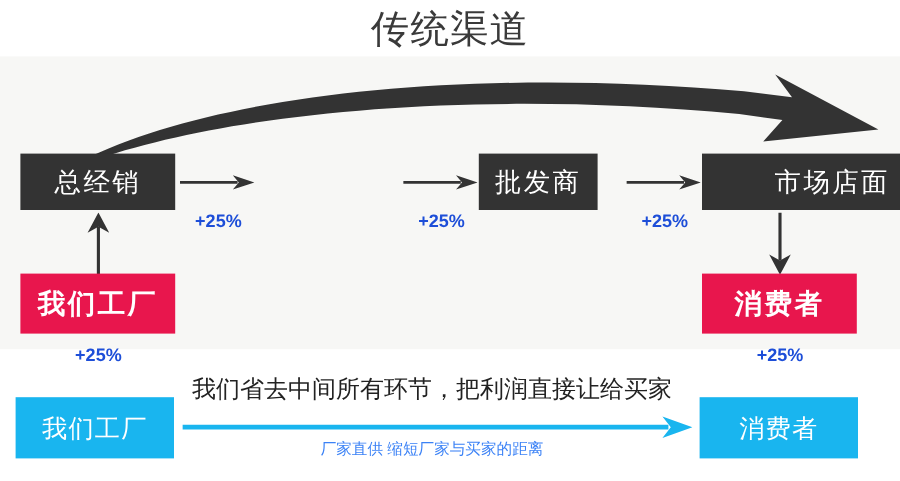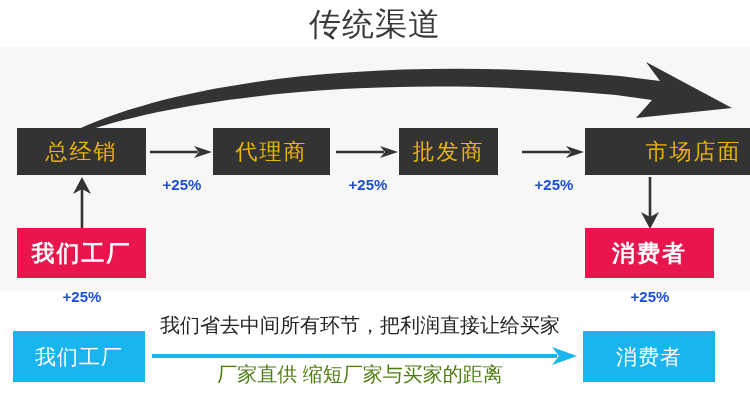--- a/index.html
+++ b/index.html
@@ -40,21 +40,21 @@
     width: 750px;
     height: 244px;
     background: #f7f7f5;
   }
 
   
   .dark-box {
     position: absolute;
     height: 47px;
     background: #333333;
-    color: #eab308;
+    color: #ffffff;
     display: flex;
     align-items: center;
     justify-content: center;
     font-size: 22px;
     letter-spacing: 2px;
     top: 128px;
   }
   .dbox1 { left: 17px;  width: 129px; }
   .dbox2 { left: 213px; width: 117px; }
   .dbox3 { left: 399px; width: 99px; }
@@ -153,22 +153,22 @@
     font-size: 20px;
     color: #222222;
     line-height: 24px;
   }
   .direct-bottom-text {
     position: absolute;
     left: 150px;
     top: 362px;
     width: 420px;
     text-align: center;
-    font-size: 20px;
-    color: #4d7c0f;
+    font-size: 13px;
+    color: #3b82f6;
     line-height: 24px;
   }
   .blue-arrow {
     position: absolute;
     left: 152px;
     top: 345px;
     width: 425px;
     height: 22px;
   }
 </style>
@@ -182,23 +182,20 @@
   <div class="panel"></div>
 
   <div class="curve-arrow">
     <svg width="680" height="85" viewBox="0 0 680 85" xmlns="http://www.w3.org/2000/svg">
       <path d="M 8 84 C 120 28, 330 6, 560 26 L 600 31 L 586 12 L 672 58 L 576 68 L 592 50 L 556 45 C 330 24, 130 44, 14 85 Z" fill="#333333"></path>
     </svg>
   </div>
 
   <div class="dark-box dbox1">
     <span>总经销</span>
-  </div>
-  <div class="dark-box dbox2">
-    <span>代理商</span>
   </div>
   <div class="dark-box dbox3">
     <span>批发商</span>
   </div>
   <div class="dark-box dbox4">
     <span>市场店面</span>
   </div>
 
   <div class="h-arrow ha1">
     <svg width="62" height="16" viewBox="0 0 62 16" xmlns="http://www.w3.org/2000/svg">

